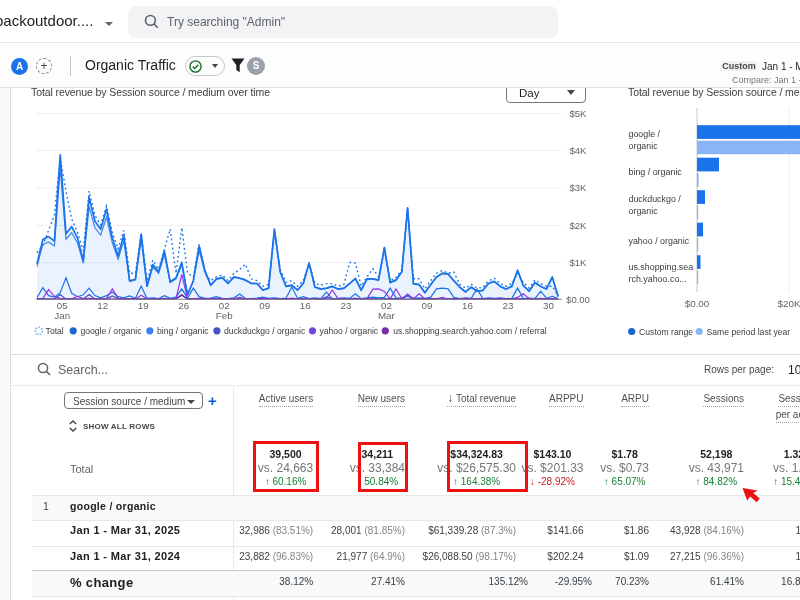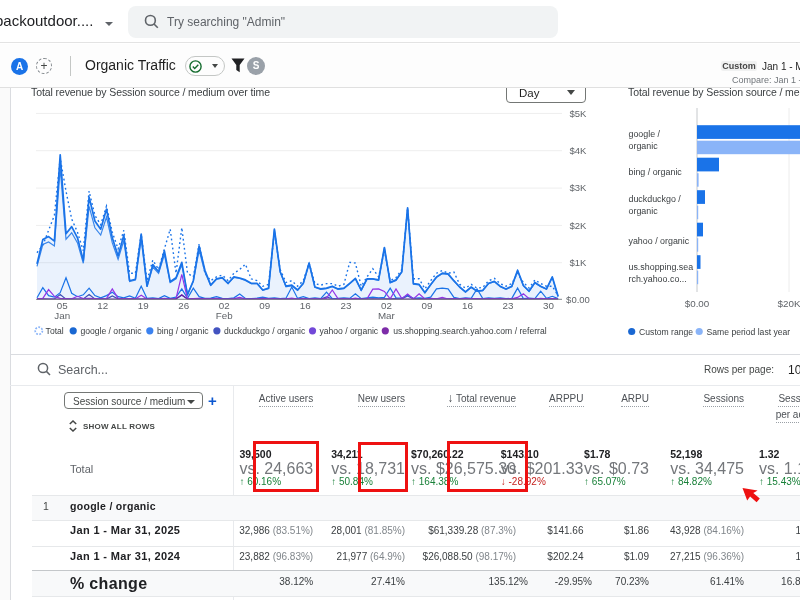--- a/index.html
+++ b/index.html
@@ -1,18 +1,18 @@
 <!DOCTYPE html>
 <html><head><meta charset="utf-8"><style>
 *{margin:0;padding:0;box-sizing:border-box;font-family:"Liberation Sans",sans-serif}
 html,body{width:800px;height:600px;overflow:hidden;background:#fff;position:relative}
 .abs{position:absolute}
-.rc{position:absolute;text-align:left;white-space:nowrap}
+.rc{position:absolute;text-align:center;white-space:nowrap}
 .tm{font-size:10.5px;font-weight:700;color:#202124;line-height:13.8px}
-.tv{font-size:16px;color:#74777b;line-height:13.6px}
+.tv{font-size:12px;color:#74777b;line-height:13.6px}
 .tp{font-size:10px;line-height:13.2px} .tp b{font-weight:700}
 .g{color:#188038} .r{color:#c5221f}
 .dv{font-size:10px;color:#3c4043;white-space:nowrap}
 .gy{color:#80868b}
 .hc{position:absolute;font-size:10px;color:#4d5156;line-height:13.5px;white-space:nowrap}
 .hu{border-bottom:1px dotted #9aa0a6;padding-bottom:1px;display:inline-block;margin-bottom:0.5px}
 .sep{position:absolute;left:32px;right:0;height:1px;background:#e6e8ea}
 .lbl{position:absolute;font-size:11px;font-weight:700;color:#202124;letter-spacing:0.35px}
 </style></head><body>
 
@@ -136,41 +136,41 @@
 <div class="hc" style="right:-19px;top:391.8px;text-align:right"><span class="hu">Sessions</span><br><span class="hu">per active</span><br><span class="hu">user</span></div>
 
 <div class="abs" style="left:70px;top:462.5px;font-size:11px;color:#5f6368">Total</div>
 <div class="rc " style="right:486.8px;top:447.8px">
     <div class="tm">39,500</div>
     <div class="tv">vs. 24,663</div>
     <div class="tp g"><b>↑</b>&nbsp;60.16%</div>
   </div>
 <div class="rc " style="right:395.0px;top:447.8px">
     <div class="tm">34,211</div>
-    <div class="tv">vs. 18,731</div>
+    <div class="tv">vs. 33,384</div>
     <div class="tp g"><b>↑</b>&nbsp;50.84%</div>
   </div>
 <div class="rc " style="right:284.0px;top:447.8px">
-    <div class="tm">$70,260.22</div>
+    <div class="tm">$34,324.83</div>
     <div class="tv">vs. $26,575.30</div>
     <div class="tp g"><b>↑</b>&nbsp;164.38%</div>
   </div>
 <div class="rc " style="right:216.5px;top:447.8px">
     <div class="tm">$143.10</div>
     <div class="tv">vs. $201.33</div>
     <div class="tp r"><b>↓</b>&nbsp;-28.92%</div>
   </div>
 <div class="rc " style="right:151.0px;top:447.8px">
     <div class="tm">$1.78</div>
     <div class="tv">vs. $0.73</div>
     <div class="tp g"><b>↑</b>&nbsp;65.07%</div>
   </div>
 <div class="rc " style="right:56.0px;top:447.8px">
     <div class="tm">52,198</div>
-    <div class="tv">vs. 34,475</div>
+    <div class="tv">vs. 43,971</div>
     <div class="tp g"><b>↑</b>&nbsp;84.82%</div>
   </div>
 <div class="rc " style="right:-15.0px;top:447.8px">
     <div class="tm">1.32</div>
     <div class="tv">vs. 1.15</div>
     <div class="tp g"><b>↑</b>&nbsp;15.43%</div>
   </div>
 
 <div class="sep" style="top:494.5px"></div>
 <div class="abs" style="left:32px;top:495.5px;width:768px;height:24px;background:#f8f9fa"></div>
@@ -189,21 +189,21 @@
 <div class="lbl" style="left:70px;top:549.5px">Jan 1 - Mar 31, 2024</div>
 <div class="rc dv" style="right:486.8px;top:550.5px">23,882 <span class="gy">(96.83%)</span></div>
 <div class="rc dv" style="right:395.0px;top:550.5px">21,977 <span class="gy">(64.9%)</span></div>
 <div class="rc dv" style="right:284.0px;top:550.5px">$26,088.50 <span class="gy">(98.17%)</span></div>
 <div class="rc dv" style="right:216.5px;top:550.5px">$202.24</div>
 <div class="rc dv" style="right:151.0px;top:550.5px">$1.09</div>
 <div class="rc dv" style="right:56.0px;top:550.5px">27,215 <span class="gy">(96.36%)</span></div>
 <div class="rc dv" style="right:-15.0px;top:550.5px">1.14</div>
 <div class="sep" style="top:569.5px;background:#c4c7ca"></div>
 <div class="abs" style="left:32px;top:570.5px;width:768px;height:25px;background:#f8f9fa"></div>
-<div class="lbl" style="left:70px;top:574.5px;font-size:16px">% change</div>
+<div class="lbl" style="left:70px;top:574.5px;font-size:13px">% change</div>
 <div class="rc dv" style="right:486.8px;top:576px">38.12%</div>
 <div class="rc dv" style="right:395.0px;top:576px">27.41%</div>
 <div class="rc dv" style="right:272px;top:576px">135.12%</div>
 <div class="rc dv" style="right:208px;top:576px">-29.95%</div>
 <div class="rc dv" style="right:151.0px;top:576px">70.23%</div>
 <div class="rc dv" style="right:56.0px;top:576px">61.41%</div>
 <div class="rc dv" style="right:-15.0px;top:576px">16.87%</div>
 <div class="sep" style="top:595.5px"></div>
 
 <div class="abs" style="left:252.5px;top:441px;width:66px;height:51px;border:3.5px solid #ee1111"></div>

